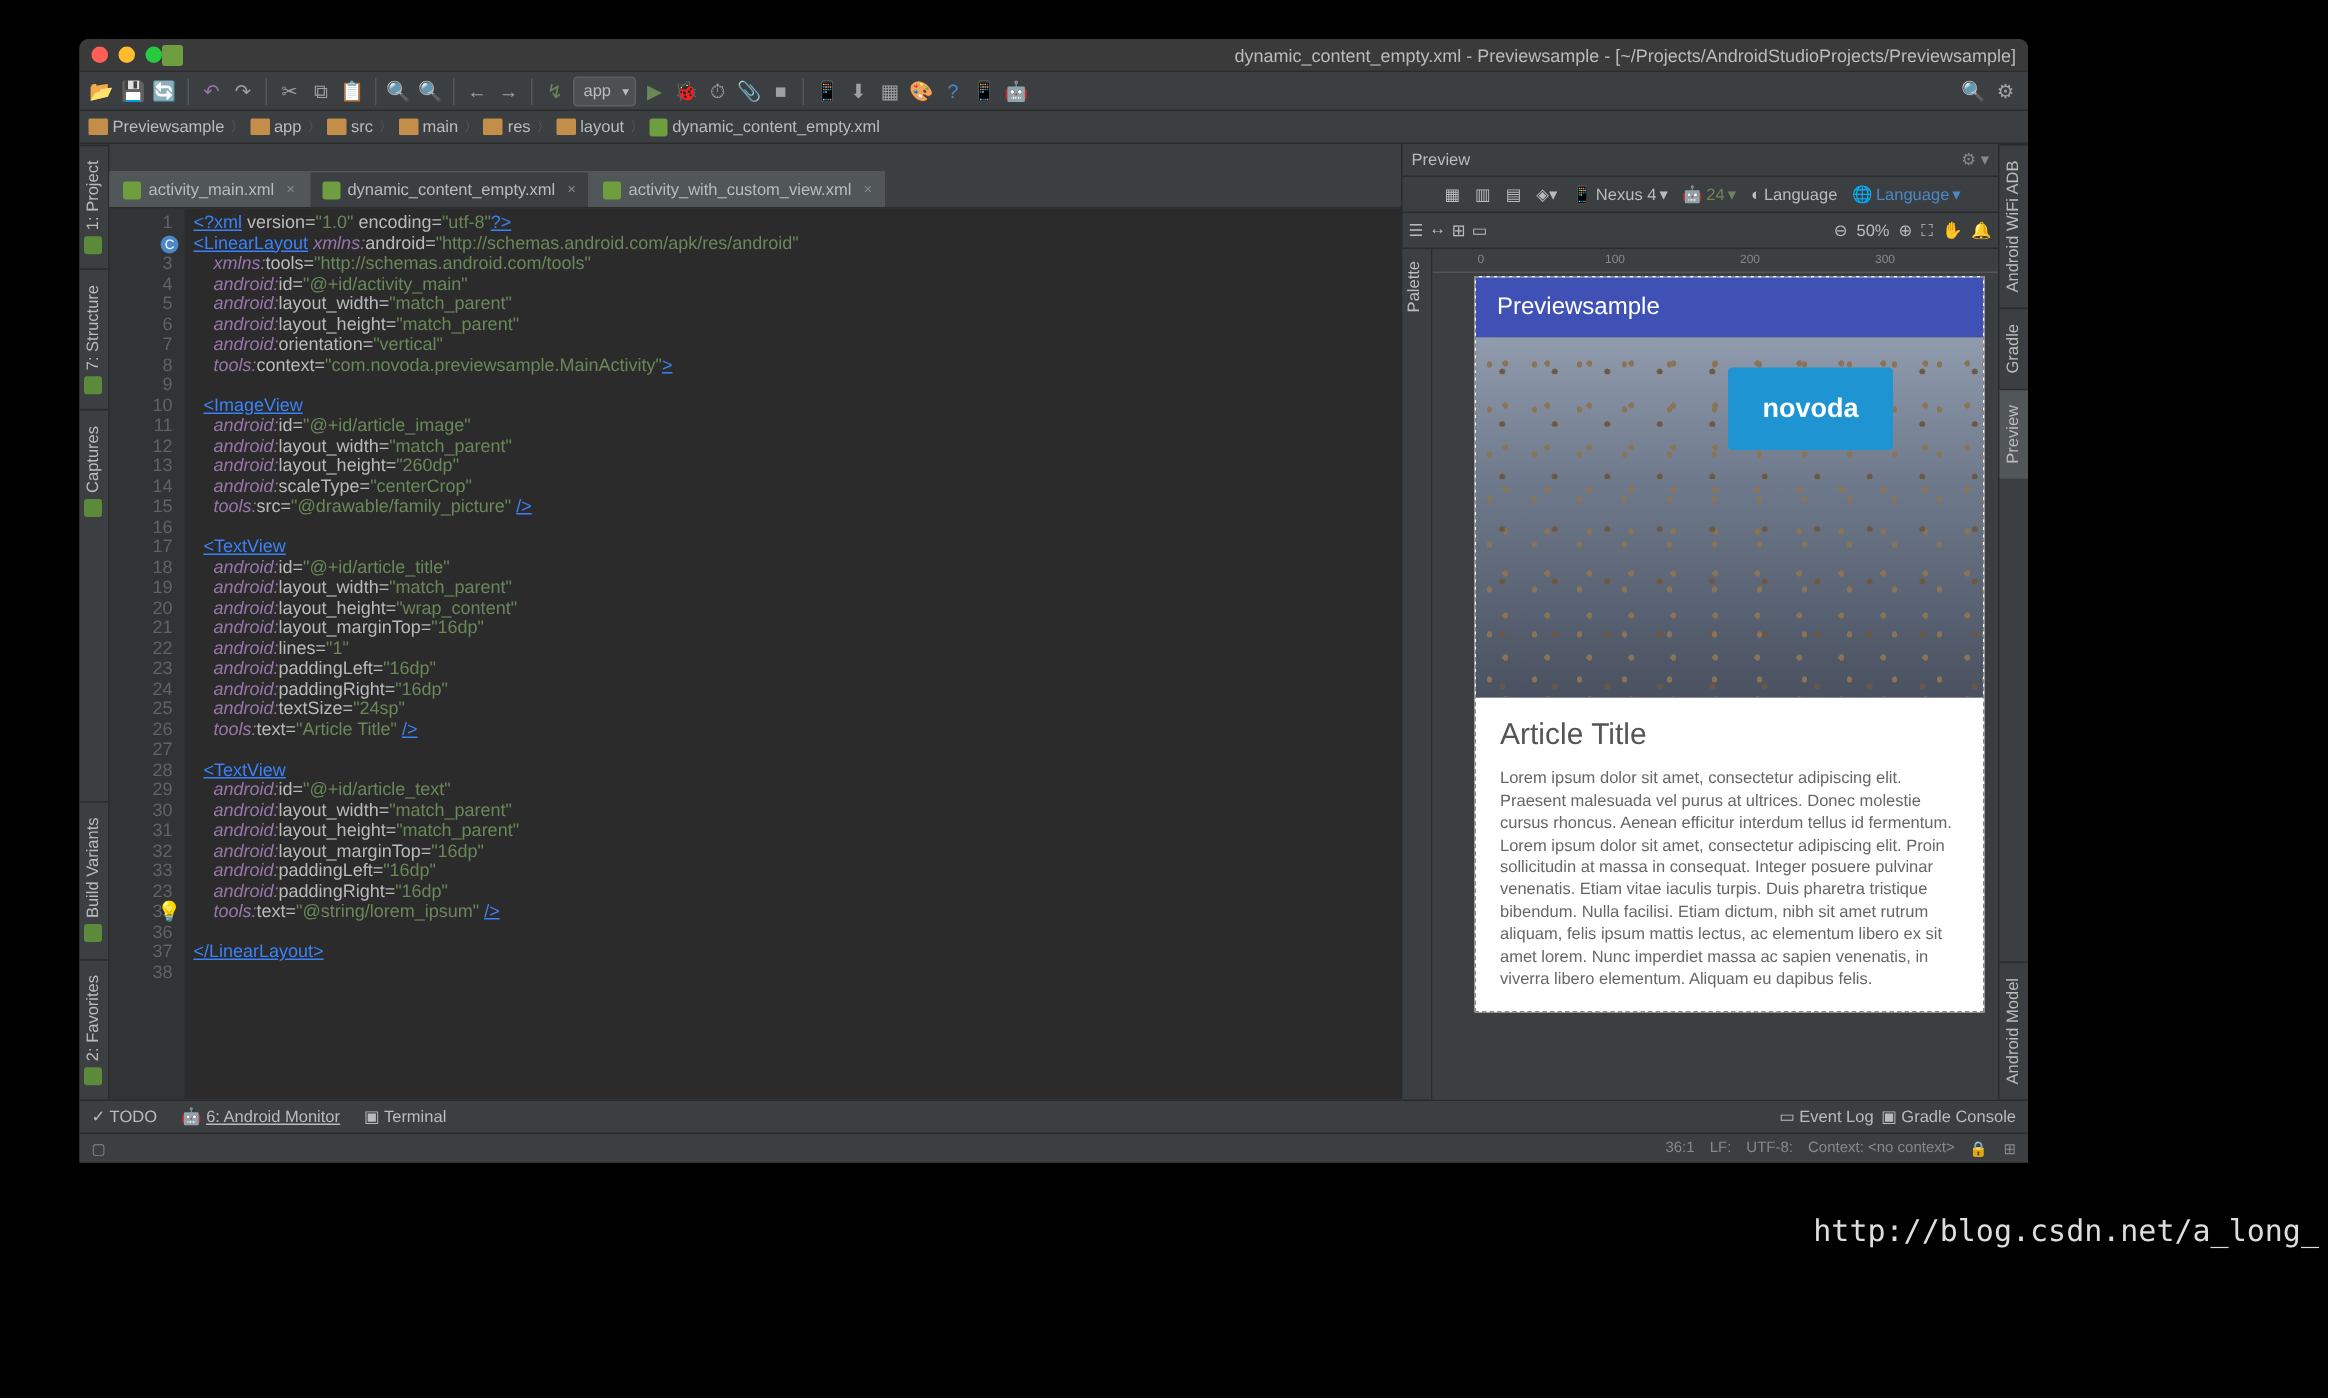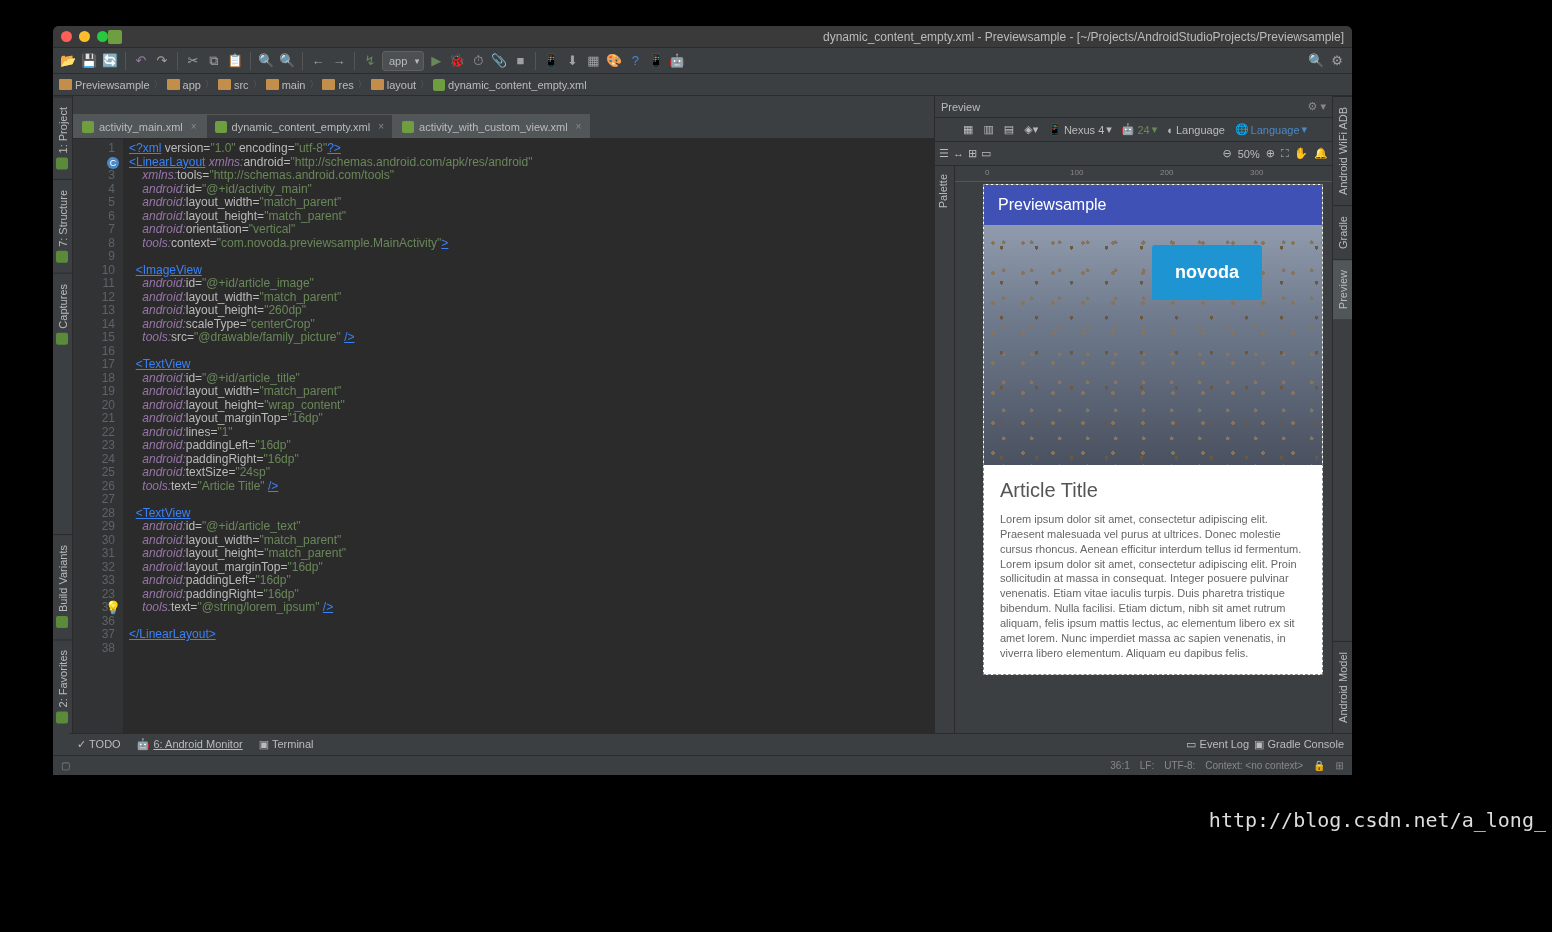--- a/index.html
+++ b/index.html
@@ -56,21 +56,21 @@
 .rulerh { height: 16px; background: #3c3f41; border-bottom: 1px solid #555; position: relative; font-size: 8px; color: #888; }
 .rulerh span { position: absolute; top: 2px; }
 .device { position: absolute; left: 28px; top: 18px; width: 340px; background: #fff; border: 1px dashed #888; }
 .appbar { height: 40px; background: #3f51b5; color: #fff; display: flex; align-items: center; padding: 0 14px; font-size: 16px; }
 .photo { height: 240px; background: linear-gradient(135deg, #4a5568 0%, #2d3748 100%); position: relative; overflow: hidden; text-decoration: underline; }
 .photo .crowd { position: absolute; inset: 0; background: radial-gradient(circle at 30% 60%, #8b7355 2px, transparent 2px), radial-gradient(circle at 50% 65%, #6b5843 2px, transparent 2px), radial-gradient(circle at 70% 62%, #8b7355 2px, transparent 2px), linear-gradient(180deg, #909bad 0%, #6e7a8c 40%, #4a5160 100%); background-size: 30px 30px, 35px 35px, 28px 28px, 100% 100%; }
 .photo .logo { position: absolute; top: 20px; right: 60px; width: 110px; height: 55px; background: #1f94d2; border-radius: 3px; display: flex; align-items: center; justify-content: center; color: #fff; font-size: 18px; font-weight: bold; }
 .atitle { padding: 14px 16px 6px; font-size: 20px; color: #555; }
 .atext { padding: 4px 16px 14px; font-size: 11px; color: #666; line-height: 1.35; }
 .rightrail { width: 20px; background: #3c3f41; border-left: 1px solid #2b2b2b; display: flex; flex-direction: column; }
-.bottombar { height: 22px; background: #3c3f41; border-top: 1px solid #2b2b2b; display: flex; align-items: center; padding: 0 8px; font-size: 11px; gap: 16px; margin-left: 16px; }
+.bottombar { height: 22px; background: #3c3f41; border-top: 1px solid #2b2b2b; display: flex; align-items: center; padding: 0 8px; font-size: 11px; gap: 16px; }
 .bottombar .right { margin-left: auto; display: flex; gap: 5px; }
 .statusbar { height: 20px; background: #3c3f41; border-top: 1px solid #2b2b2b; display: flex; align-items: center; padding: 0 8px; font-size: 10px; color: #888; }
 .statusbar .right { margin-left: auto; display: flex; gap: 10px; }
 .watermark { position: absolute; right: 6px; bottom: 100px; color: #ddd; font-family: monospace; font-size: 20px; }
 </style>
 </head>
 <body>
 
 <div class="window">
 

